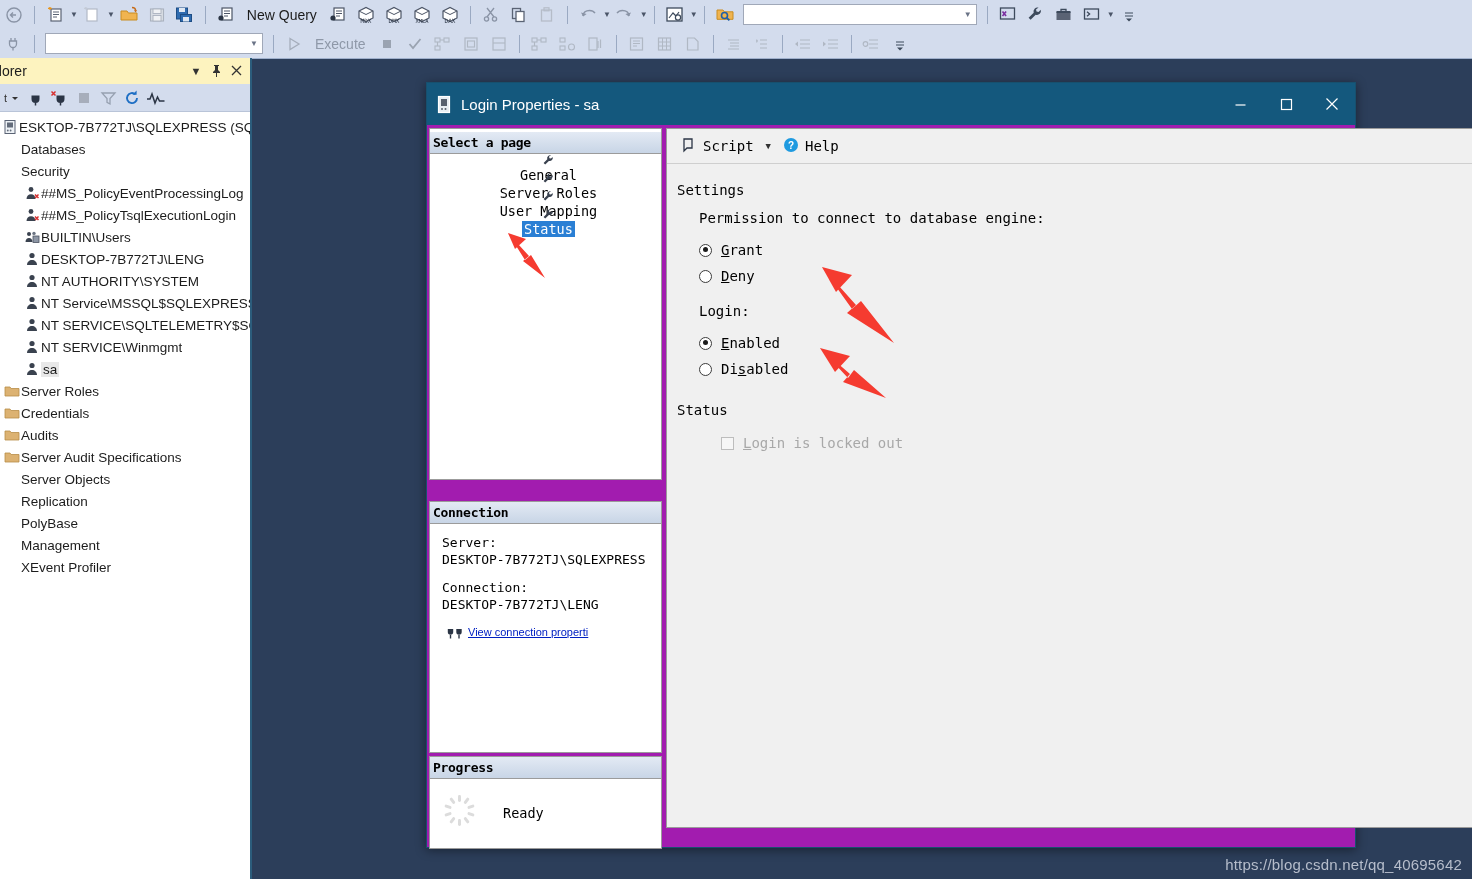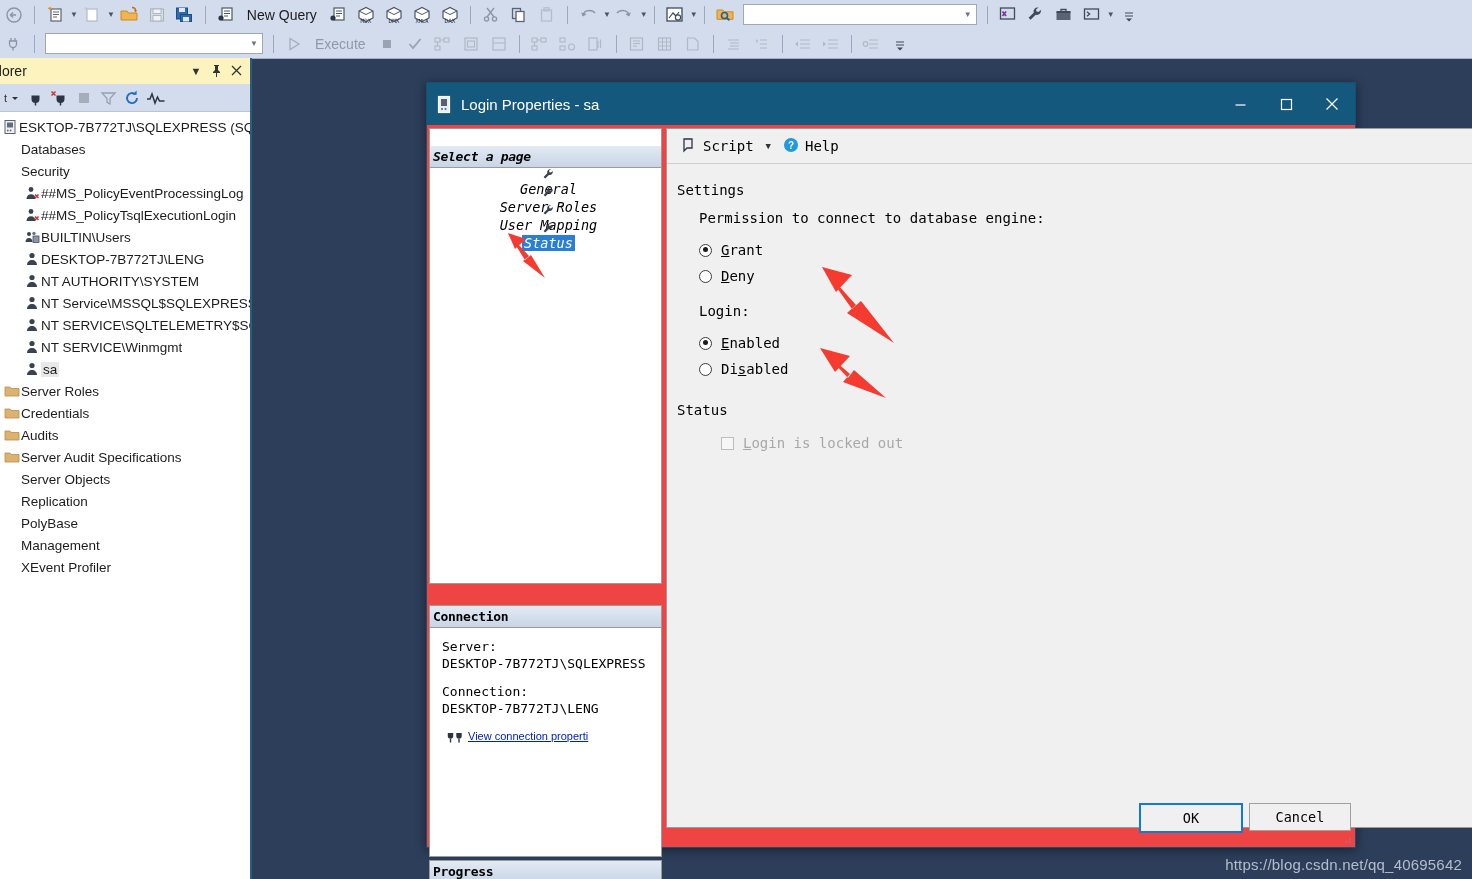--- a/index.html
+++ b/index.html
@@ -74,21 +74,21 @@
 
   
   .watermark {
     position: absolute; right: 10px; bottom: 6px;
     font-size: 15px; color: #b6bdcb; letter-spacing: .2px;
   }
 
   
   .dlg {
     position: absolute; left: 426px; top: 82px; width: 930px; height: 766px;
-    background: #ef4444;
+    background: #a21caf;
     border: 1px solid #17506e;
     box-sizing: border-box;
     box-shadow: 0 2px 10px rgba(0,0,0,.45);
   }
   .dlg-title {
     height: 42px; background: #14587d;
     display: flex; align-items: center; color: #fff;
     box-sizing: border-box;
   }
   .dlg-icon { width: 34px; display: flex; align-items: center; justify-content: center; }
@@ -102,21 +102,21 @@
   .leftcol { position: absolute; left: 2px; top: 3px; width: 233px; }
   .grp { border: 1px solid #9b9b9b; background: #fff; box-sizing: border-box; }
   .grp-head {
     height: 21px; background: linear-gradient(to bottom,#e3eaf4 0%, #c8d5e6 100%);
     border-bottom: 1px solid #9b9b9b;
     font-family: "DejaVu Sans Mono", monospace;
     font-weight: bold; font-size: 13px; color: #000;
     display: flex; align-items: center; padding-left: 3px;
     letter-spacing: -0.3px;
   }
-  .pagelist { height: 456px; padding-top: 17px; font-style: italic; }
+  .pagelist { height: 352px; padding-top: 3px; }
   .pitem {
     height: 18px; display: flex; align-items: center;
     font-family: "DejaVu Sans Mono", monospace; font-size: 13.5px; color: #000;
     padding-left: 6px;
     flex-direction: column;
   }
   .pitem .wr { width: 18px; display: flex; align-items: center; justify-content: center; }
   .pitem .pl { padding: 0 2px; }
   .pitem.sel .pl { background: #2a7fd4; color: #fff; }
 
@@ -901,31 +901,20 @@
           <div class="sec-title">Status</div>
 
 
           <div class="cb-row">
             <span class="cbx"></span>
             <span class="cl"><u class="mn">L</u>ogin is locked out</span>
           </div>
         </div>
       </div>
 
-      <div class="footer">
-        <div class="btn ok">OK</div>
-        <div class="btn cancel">Cancel</div>
-        <svg class="resizer" viewBox="0 0 12 12">
-            <g fill="#8b8b8b">
-              <rect x="9" y="9" width="2" height="2"></rect>
-              <rect x="5.5" y="9" width="2" height="2"></rect>
-              <rect x="9" y="5.5" width="2" height="2"></rect>
-            </g>
-          </svg>
-      </div>
 
     </div>
   </div>
 
   <svg class="arrow" style="left:505px; top:228px;" width="60" height="62" viewBox="0 0 60 62">
     <path d="M3 5 L24 28 L18 33 L40 50 L26 27 L20 32 Z" fill="#f53b30"></path>
     <path d="M3 5 L21 11 L10 21 Z" fill="#f53b30"></path>
   </svg>
 
   <svg class="arrow" style="left:816px; top:255px;" width="96" height="96" viewBox="0 0 96 96">

